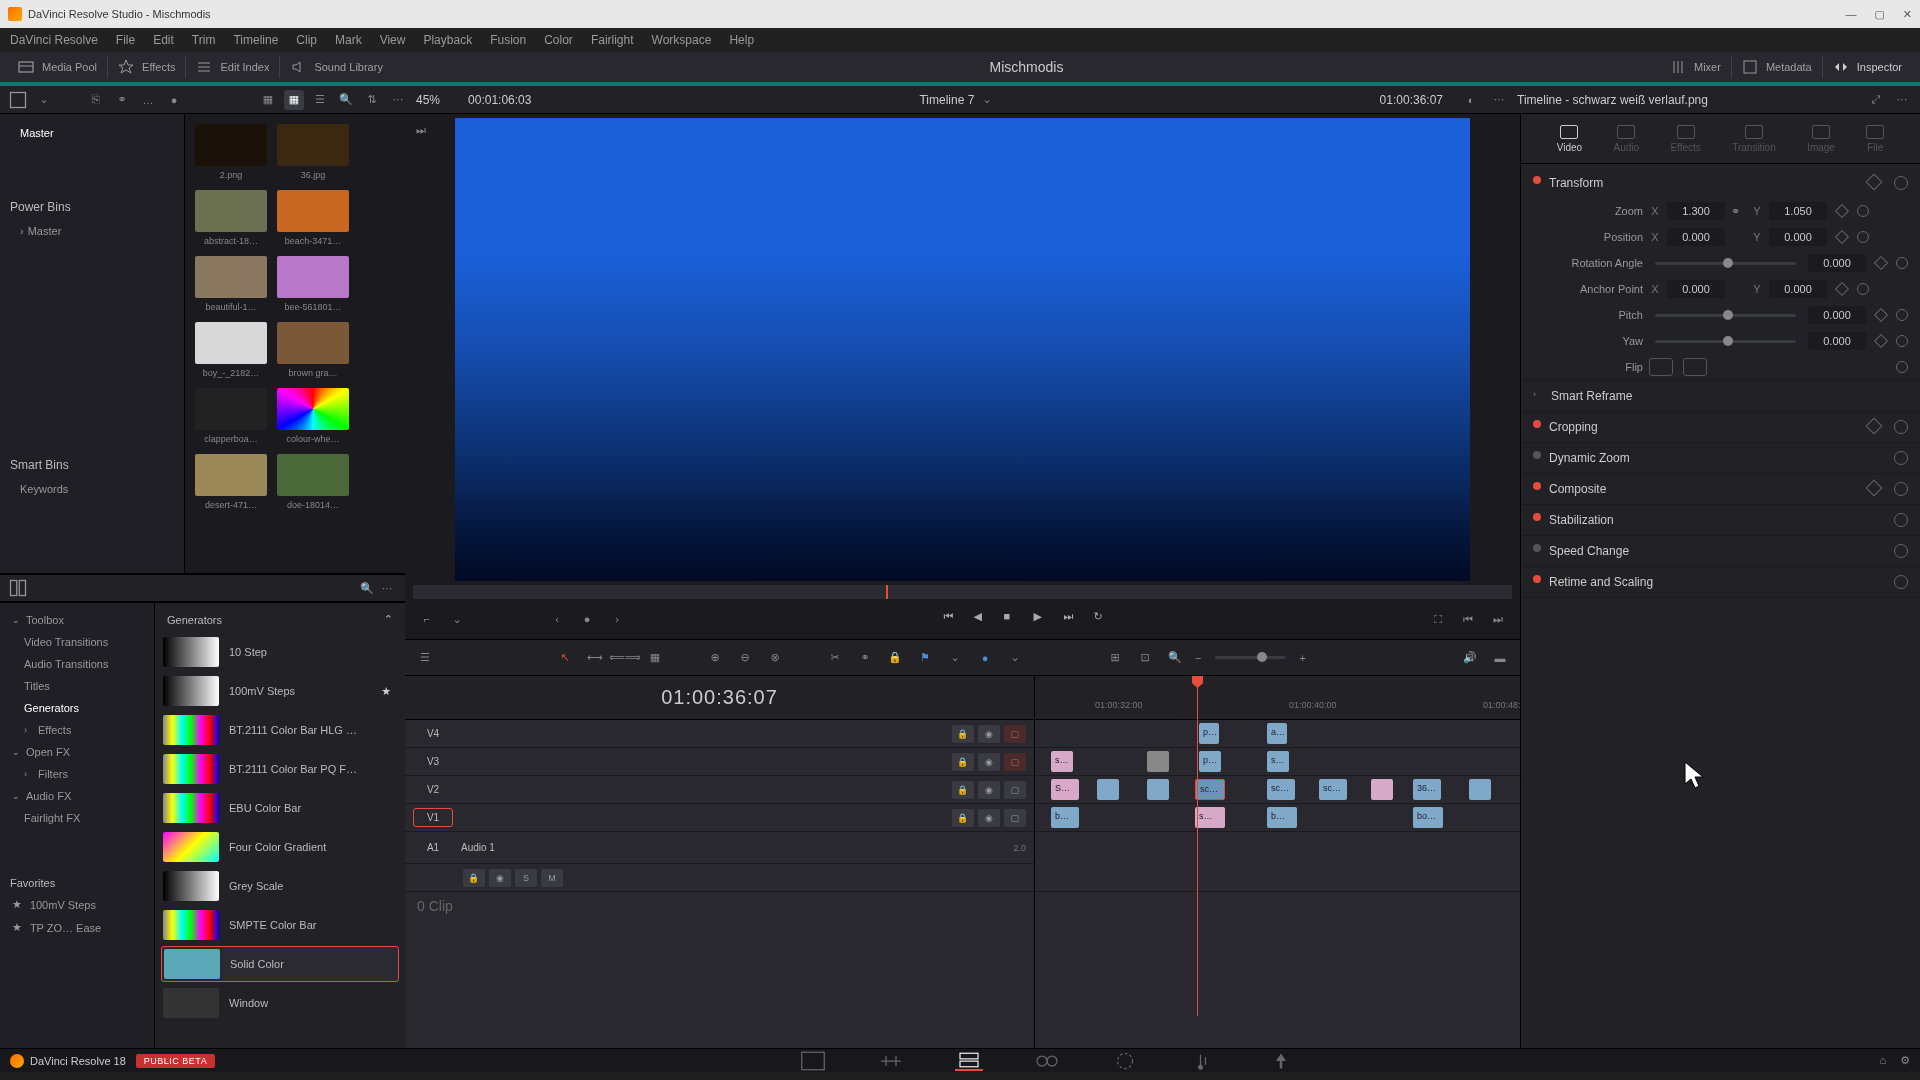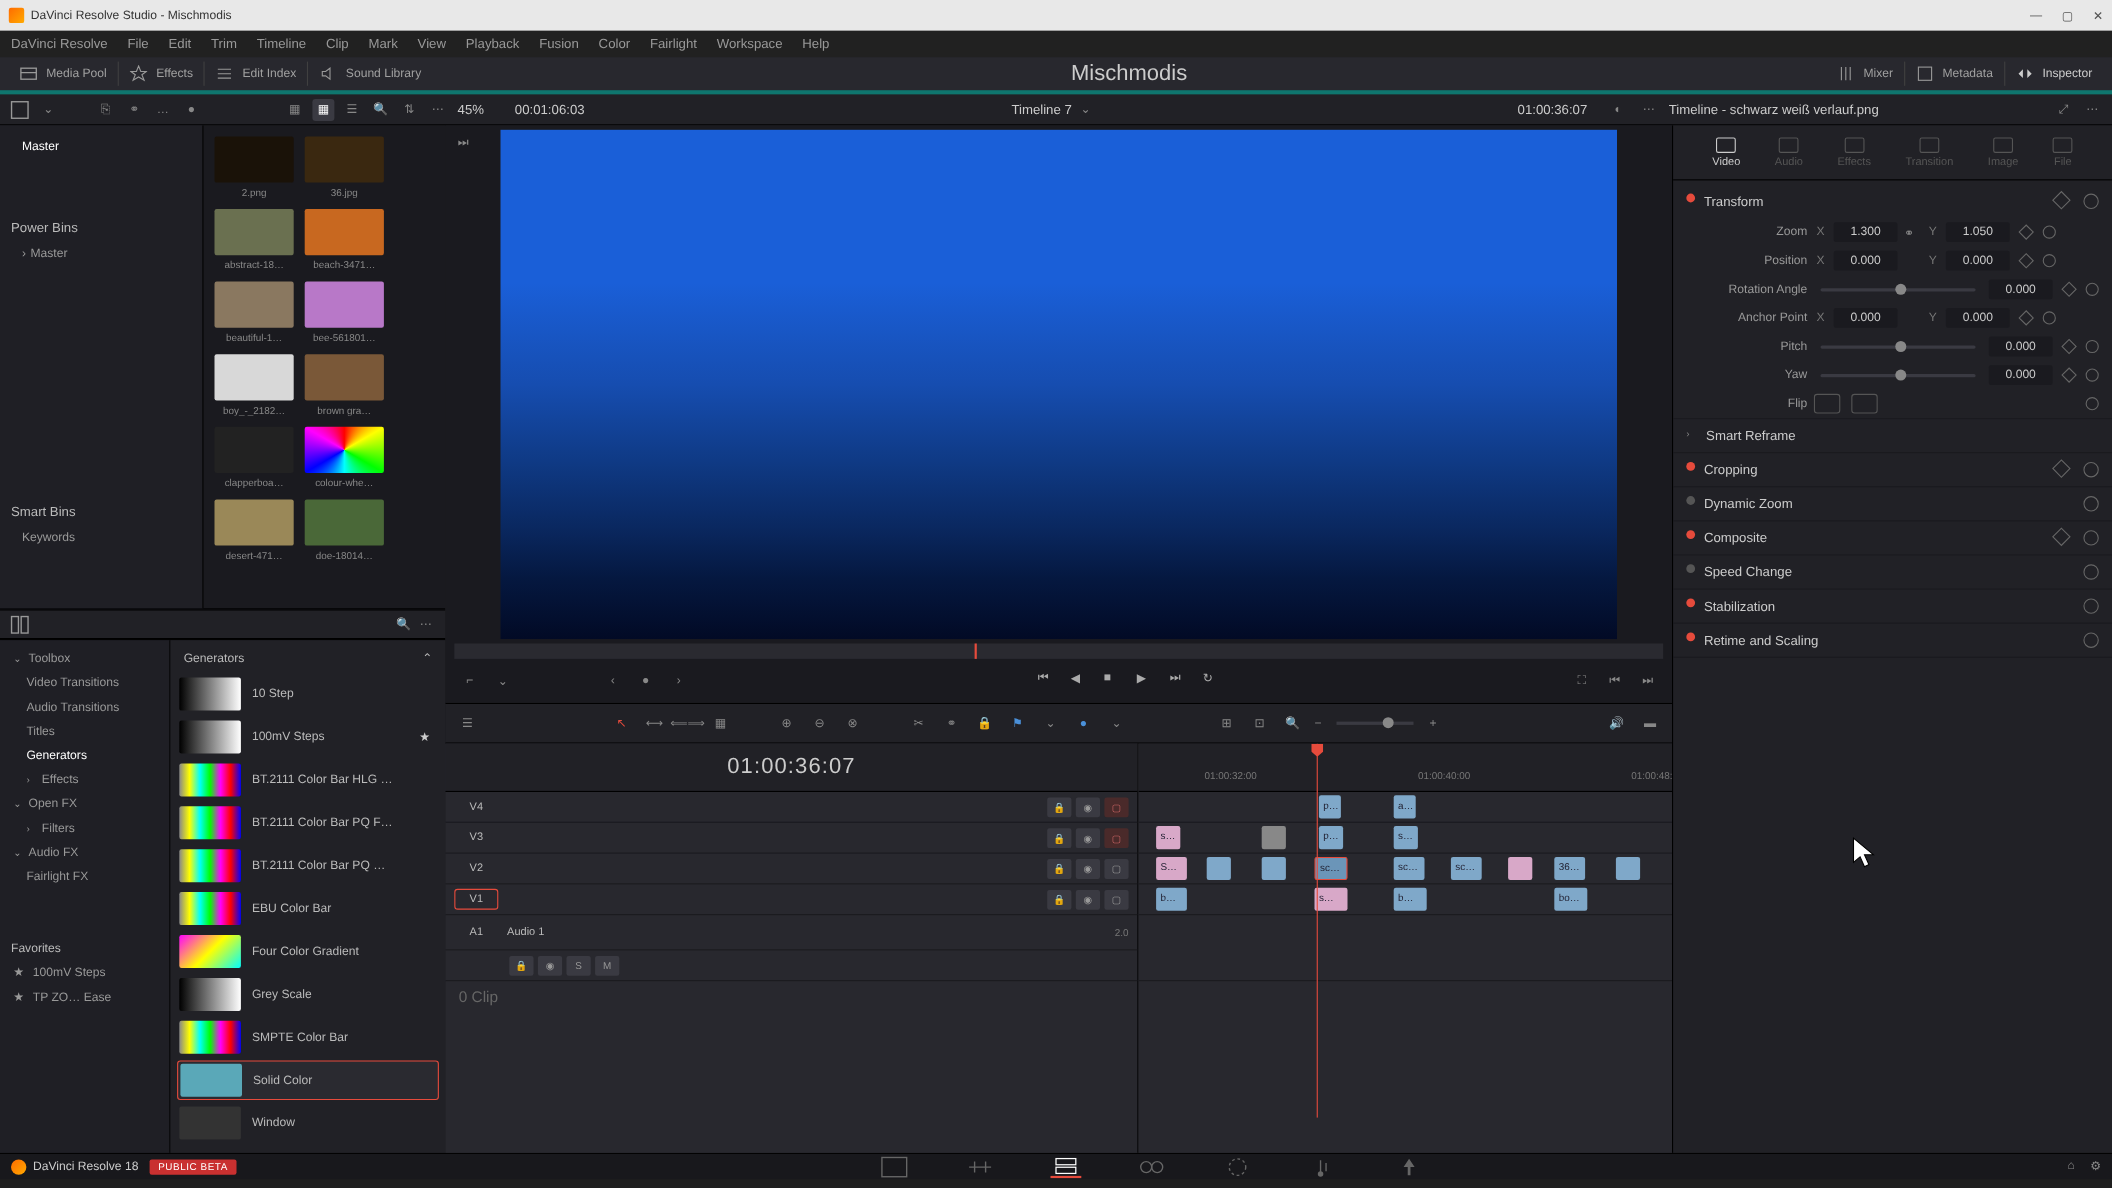--- a/index.html
+++ b/index.html
@@ -5,21 +5,21 @@
 *{margin:0;padding:0;box-sizing:border-box;font-family:'Segoe UI',Arial,sans-serif;user-select:none}
 body{background:#1f1f1f;color:#a0a0a0;font-size:11px;overflow:hidden;width:1920px;height:1080px;position:relative}
 .titlebar{height:28px;background:#e8e8e8;display:flex;align-items:center;padding:0 8px;color:#333}
 .titlebar .icon{width:14px;height:14px;background:linear-gradient(135deg,#ff6b00,#ffaa00);border-radius:2px;margin-right:6px}
 .titlebar .winbtns{margin-left:auto;display:flex;gap:18px;font-size:11px;color:#555}
 .menubar{height:24px;background:#212121;display:flex;align-items:center;padding:0 10px;gap:18px;font-size:12px;color:#999}
 .menubar span{cursor:pointer}
 .toolbar{height:34px;background:#28282e;display:flex;align-items:center;padding:0 8px;border-bottom:4px solid #0f766e}
 .toolbar .grp{display:flex;align-items:center;gap:8px;padding:0 10px;height:100%}
 .toolbar .sep{width:1px;height:22px;background:#404040}
-.toolbar .center{flex:1;text-align:center;color:#ccc;font-size:20px}
+.toolbar .center{flex:1;text-align:center;color:#ccc;font-size:14px}
 .toolbar .ticon{width:16px;height:16px;display:inline-block}
 .subbar{height:28px;background:#212126;display:flex;align-items:center;padding:0 8px;border-bottom:1px solid #000;gap:8px}
 .subbar .left,.subbar .right{display:flex;align-items:center;gap:6px}
 .subbar .mid{flex:1;display:flex;align-items:center;justify-content:center;gap:8px}
 .subbar .tc{color:#ccc;font-size:12px}
 .iconbtn{width:20px;height:20px;display:flex;align-items:center;justify-content:center;color:#888;cursor:pointer;border-radius:3px}
 .iconbtn.active{color:#fff;background:#3a3a42}
 .main{display:flex;height:calc(100% - 28px - 24px - 34px - 28px - 32px)}
 .leftcol{width:405px;display:flex;flex-direction:column;background:#1a1a1f}
 .mediapool{height:460px;display:flex;border-bottom:1px solid #000}
@@ -369,24 +369,20 @@
             <div class="fxitem">
               <div class="sw" style="background:linear-gradient(90deg,#888,#ff0,#0ff,#0f0,#f0f,#f00,#00f)"></div>
               <span class="nm">BT.2111 Color Bar HLG …</span>
             </div>
             <div class="fxitem">
               <div class="sw" style="background:linear-gradient(90deg,#888,#ff0,#0ff,#0f0,#f0f,#f00,#00f)"></div>
               <span class="nm">BT.2111 Color Bar PQ F…</span>
             </div>
             <div class="fxitem">
               <div class="sw" style="background:linear-gradient(90deg,#888,#ff0,#0ff,#0f0,#f0f,#f00,#00f)"></div>
-              <span class="nm">BT.2111 Color Bar PQ …</span>
-            </div>
-            <div class="fxitem">
-              <div class="sw" style="background:linear-gradient(90deg,#888,#ff0,#0ff,#0f0,#f0f,#f00,#00f)"></div>
               <span class="nm">EBU Color Bar</span>
             </div>
             <div class="fxitem">
               <div class="sw" style="background:linear-gradient(135deg,#f0f,#ff0,#0ff)"></div>
               <span class="nm">Four Color Gradient</span>
             </div>
             <div class="fxitem">
               <div class="sw" style="background:linear-gradient(90deg,#000,#fff)"></div>
               <span class="nm">Grey Scale</span>
             </div>
@@ -687,29 +683,29 @@
       <div class="section">
         <div class="hdr">
             <span class="dot"></span>
             <span class="nm">Composite</span>
             <span class="kf"></span>
             <span class="rst"></span>
           </div>
       </div>
       <div class="section">
           <div class="hdr">
+            <span class="dot"></span>
+            <span class="nm">Stabilization</span>
+            <span class="rst"></span>
+          </div>
+        </div>
+      <div class="section">
+          <div class="hdr">
             <span class="dot off"></span>
             <span class="nm">Speed Change</span>
-            <span class="rst"></span>
-          </div>
-        </div>
-      <div class="section">
-          <div class="hdr">
-            <span class="dot"></span>
-            <span class="nm">Stabilization</span>
             <span class="rst"></span>
           </div>
         </div>
       <div class="section">
           <div class="hdr">
             <span class="dot"></span>
             <span class="nm">Retime and Scaling</span>
             <span class="rst"></span>
           </div>
         </div>

